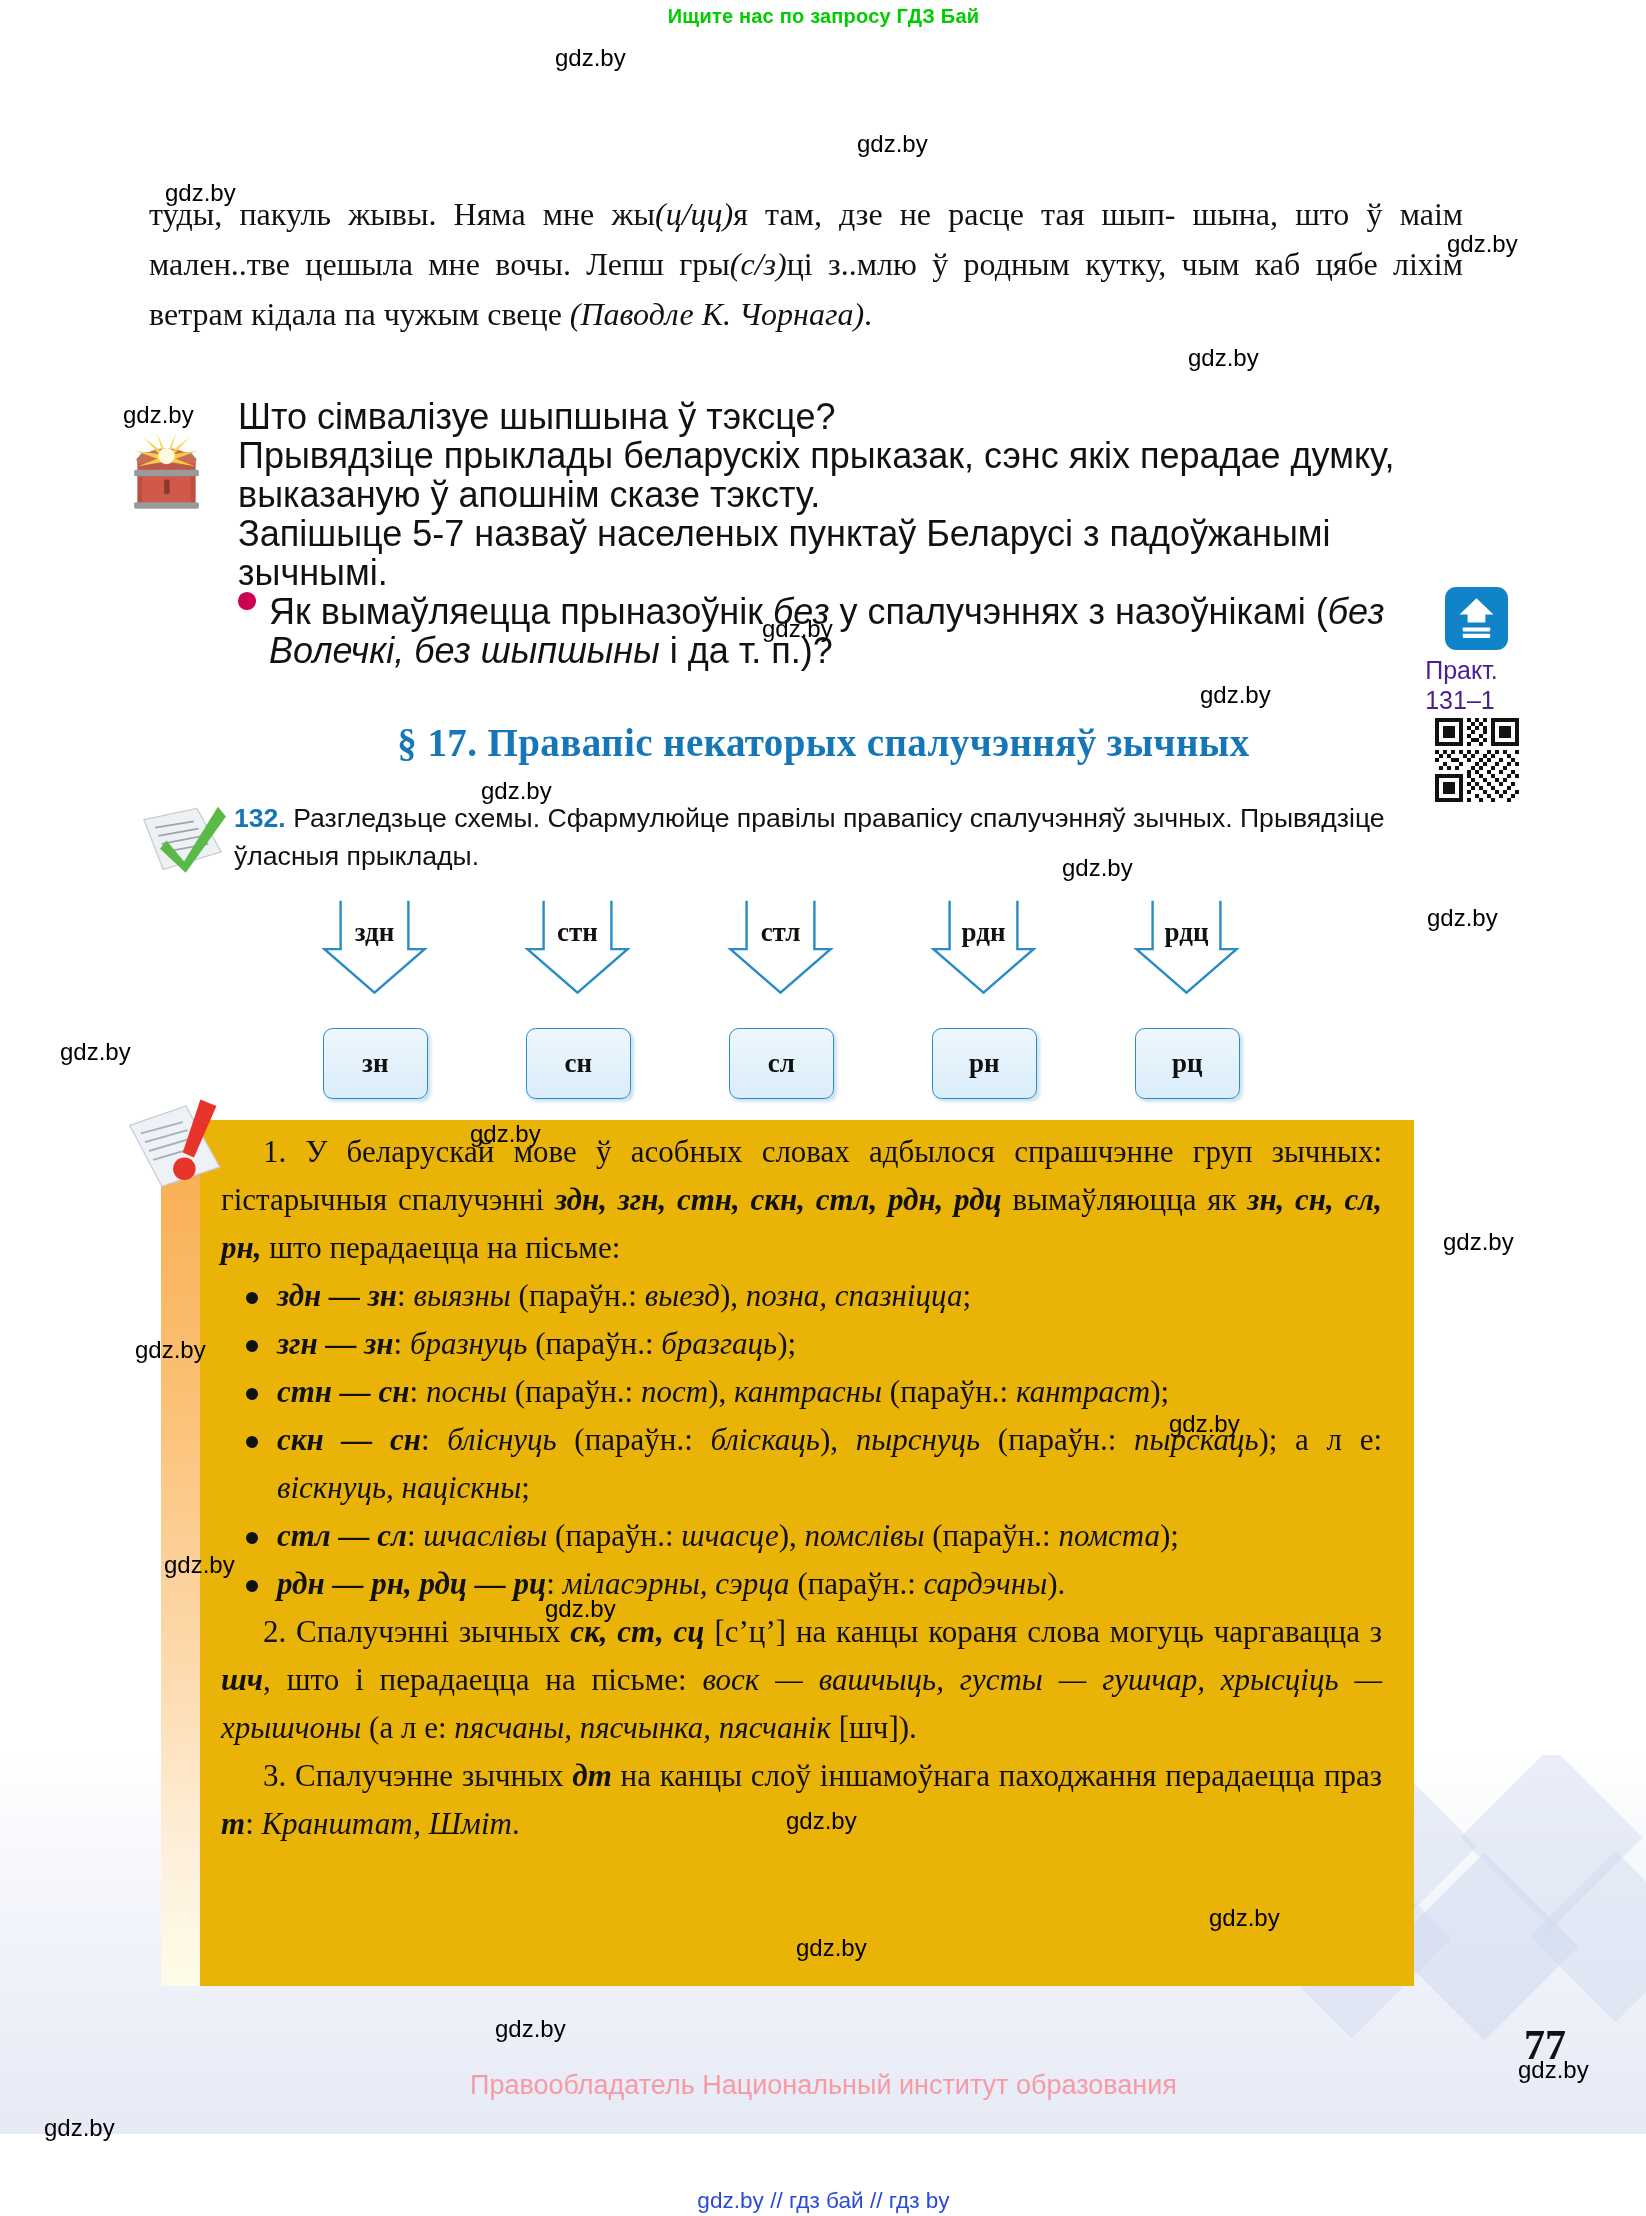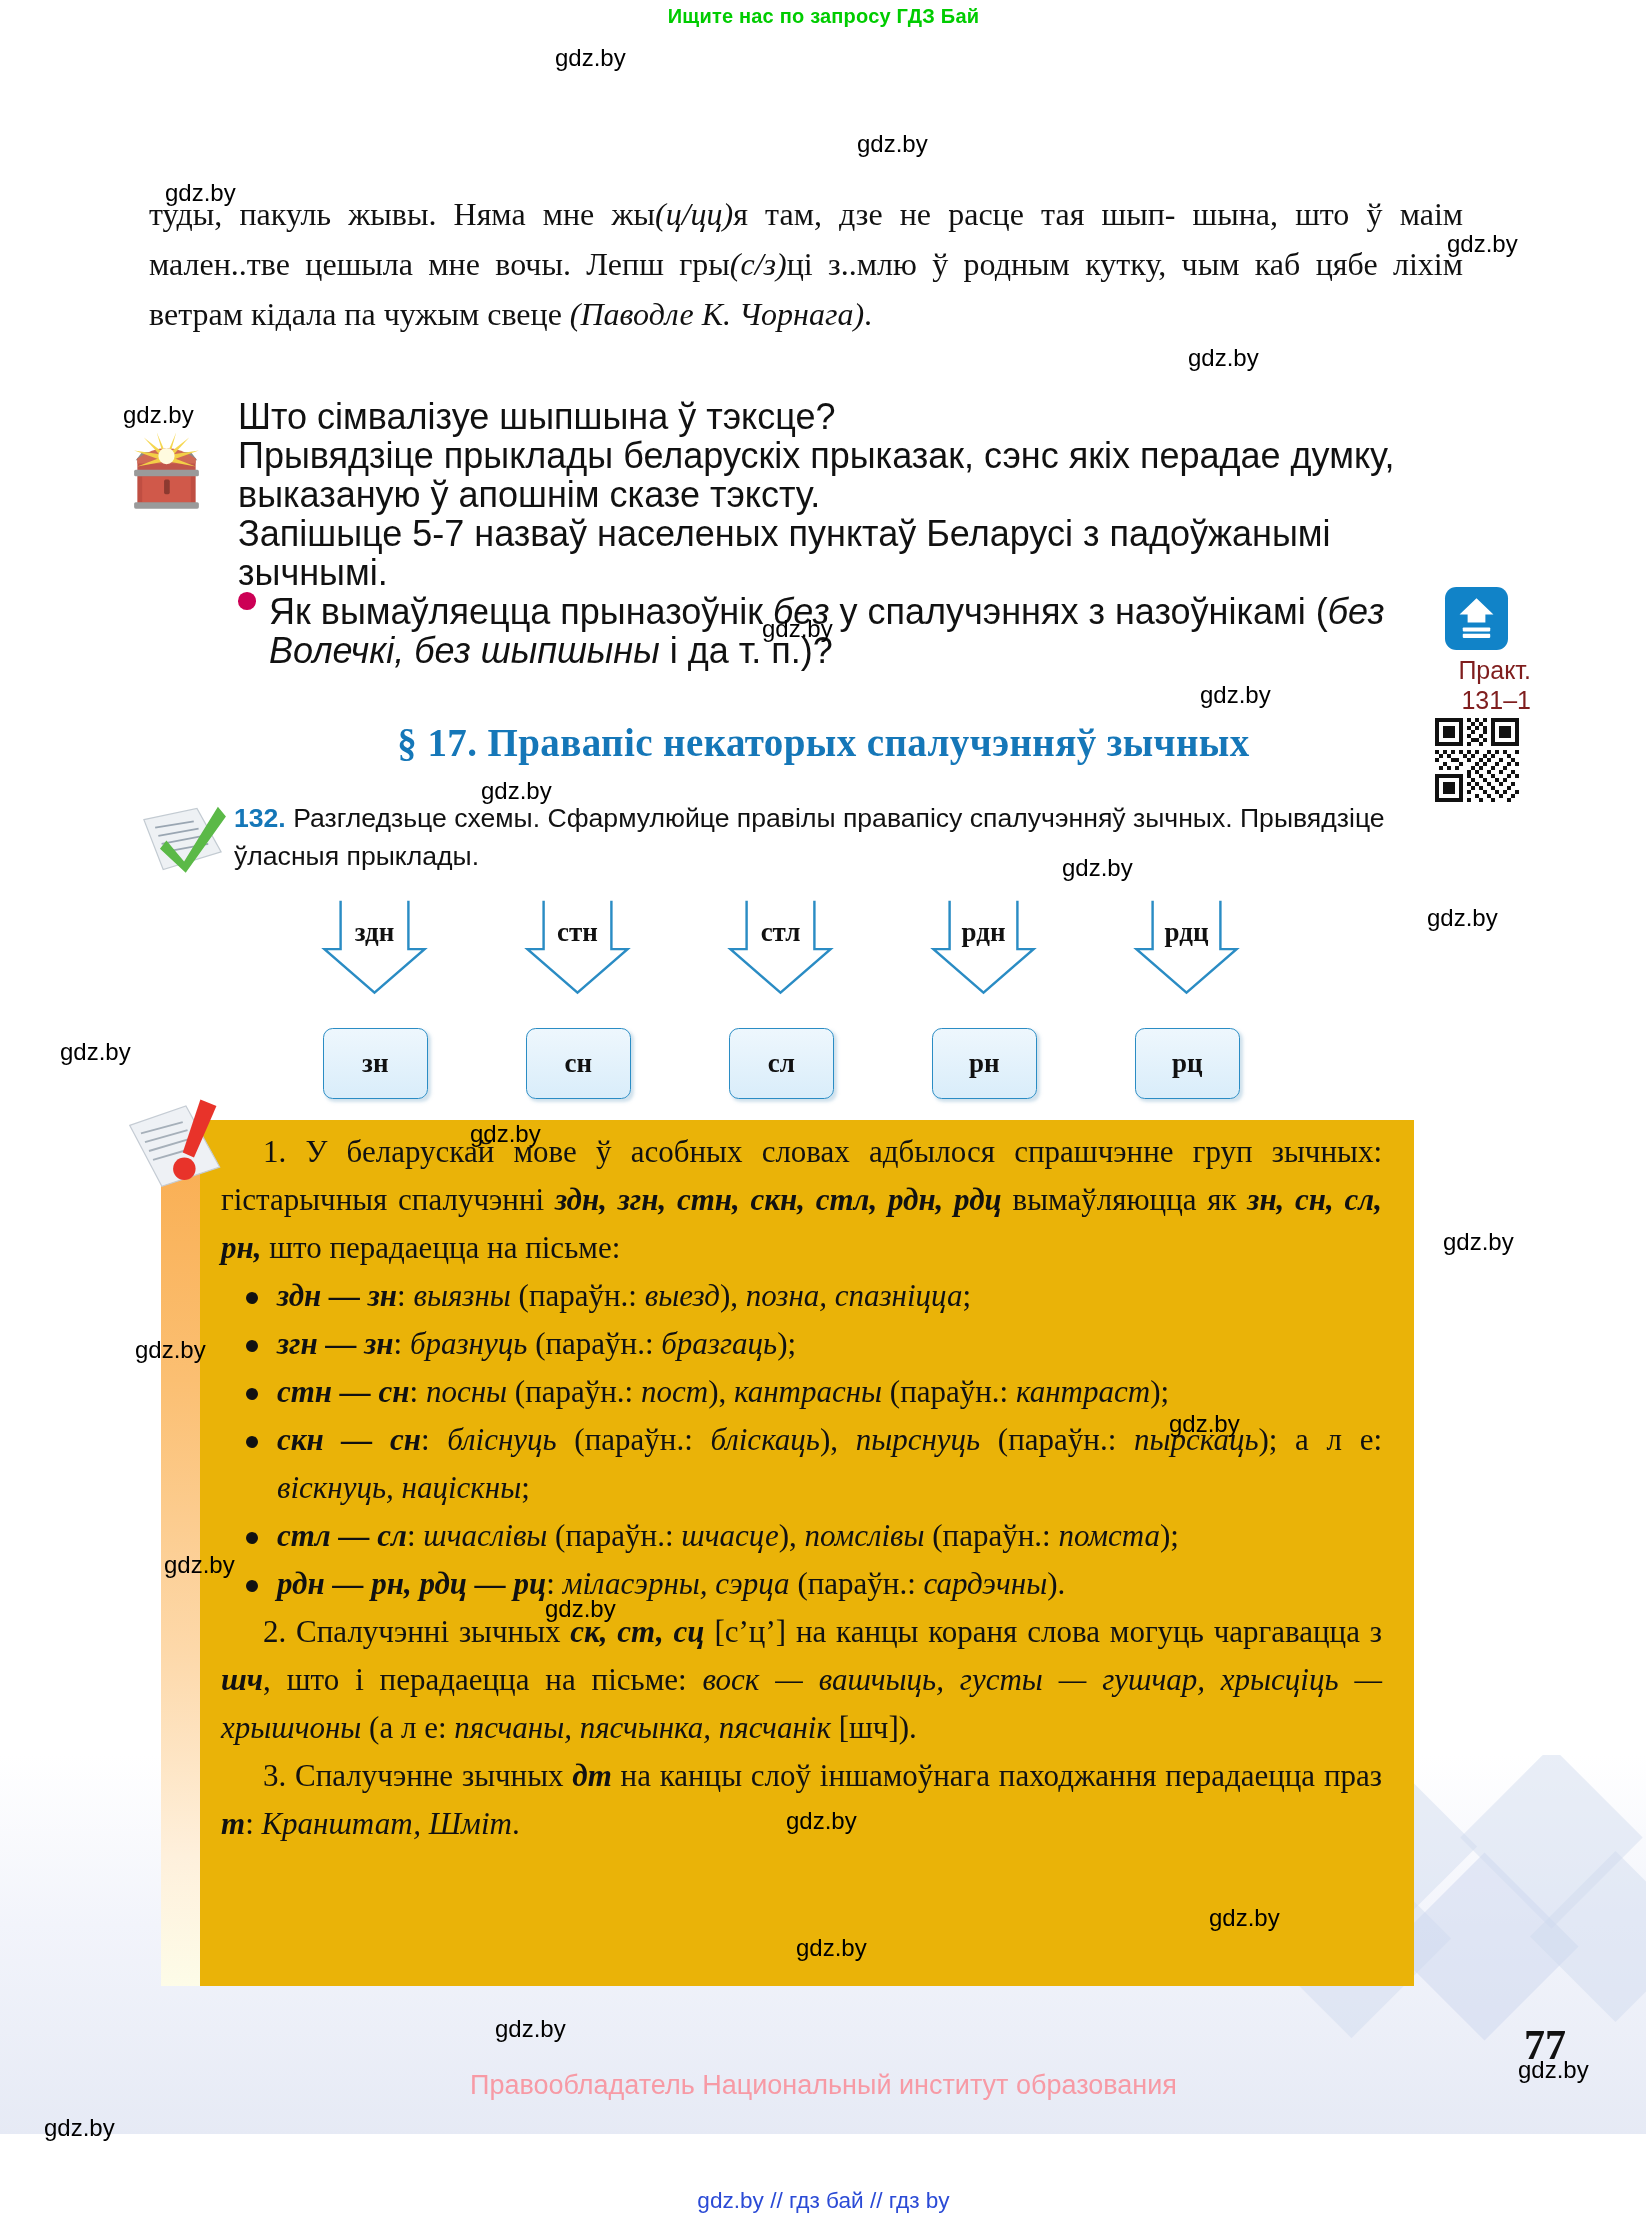--- a/index.html
+++ b/index.html
@@ -73,21 +73,21 @@
   .check-icon{position:absolute;left:134px;top:802px;width:97px;height:74px;}
 
   
   .practice{position:absolute;left:1422px;top:587px;width:109px;text-align:center;}
   .practice .sq{
     width:63px;height:63px;margin:0 auto;border-radius:11.3px;background:#1183c8;
     position:relative;
   }
   .practice .lbl{
     font-family:"Liberation Sans",sans-serif;font-size:25px;line-height:30px;
-    color:#7f1d1d;margin-top:4.8px;text-align:right;padding-left:3.2px;
+    color:#4c1d95;margin-top:4.8px;text-align:left;padding-left:3.2px;
   }
   .qr{width:84px;height:84px;margin:3.2px auto 0;}
 
   
   .scheme{position:absolute;left:318px;top:899px;width:983px;height:201px;}
   .scheme-col{position:absolute;top:0;width:113px;}
   .arrow-wrap{position:relative;width:113px;height:97px;}
   .arrow-lbl{
     position:absolute;left:0;right:0;top:17.7px;text-align:center;
     font-family:"Liberation Serif",serif;font-weight:bold;font-size:27px;color:#111;

